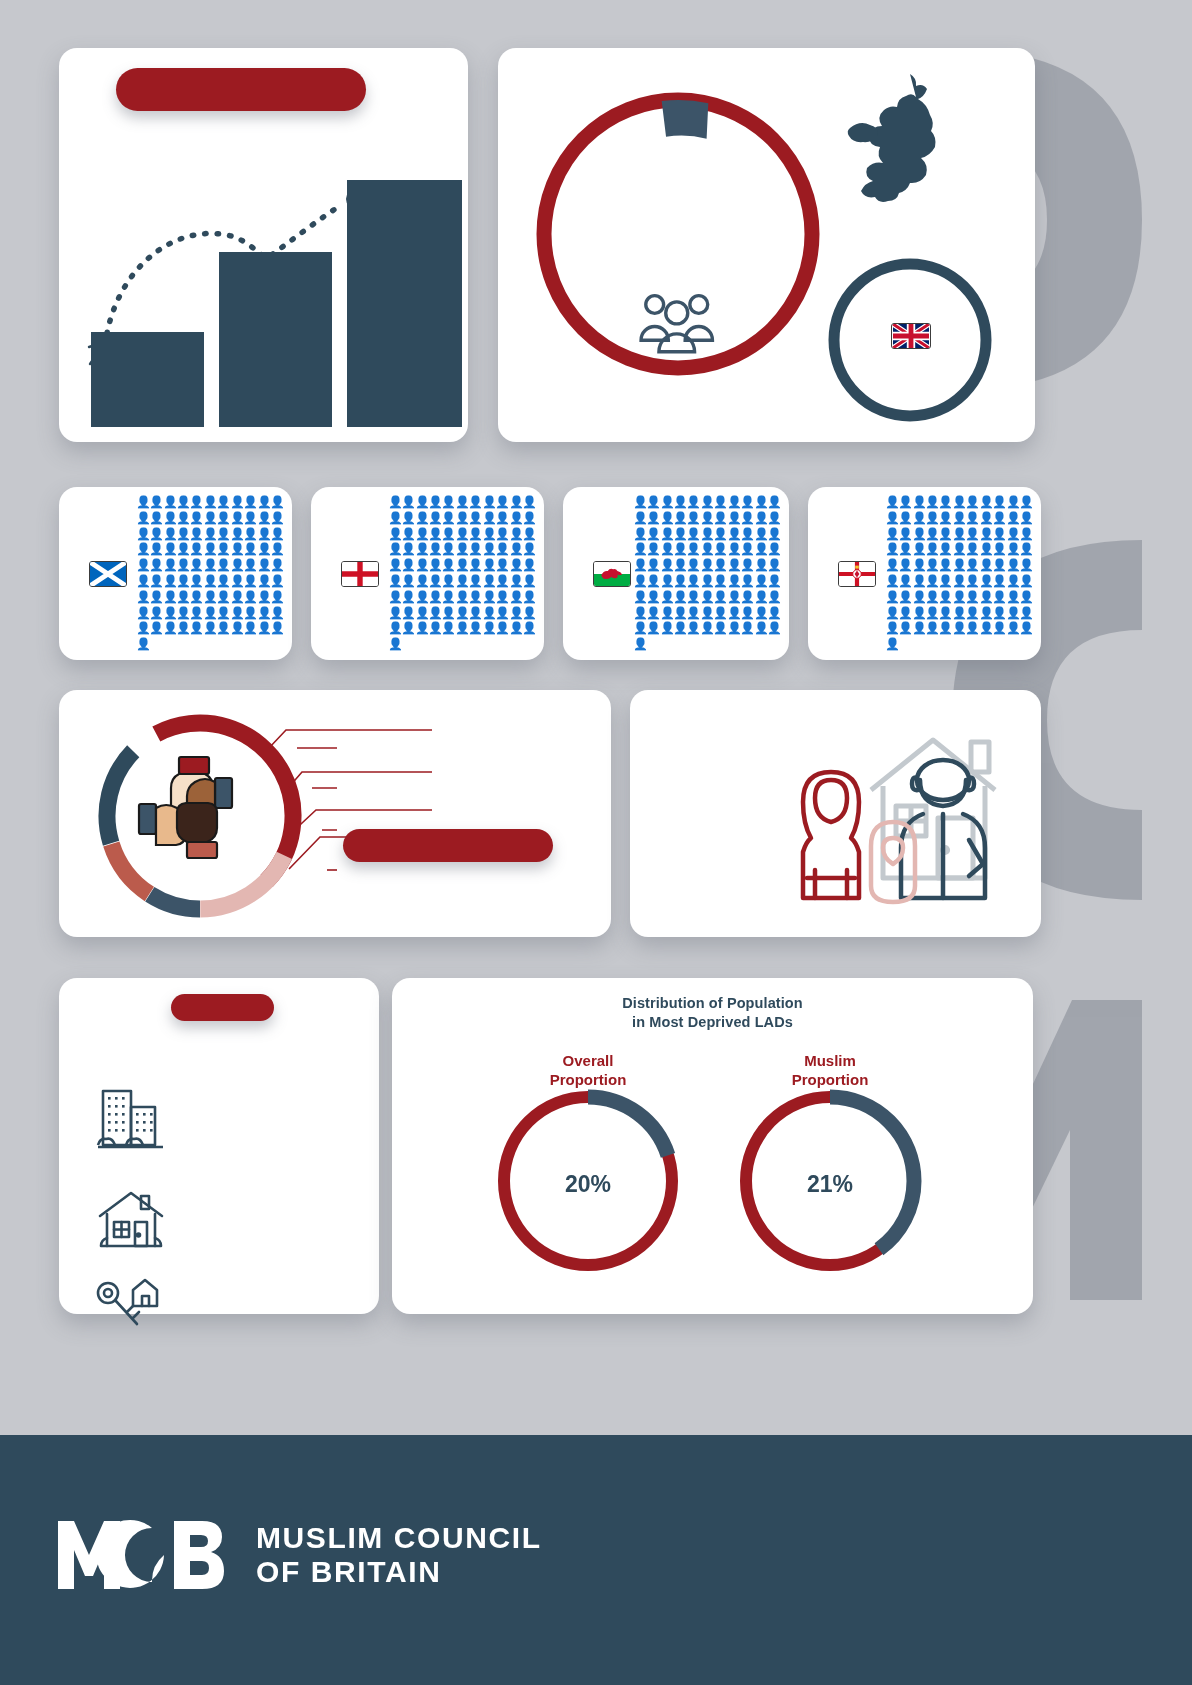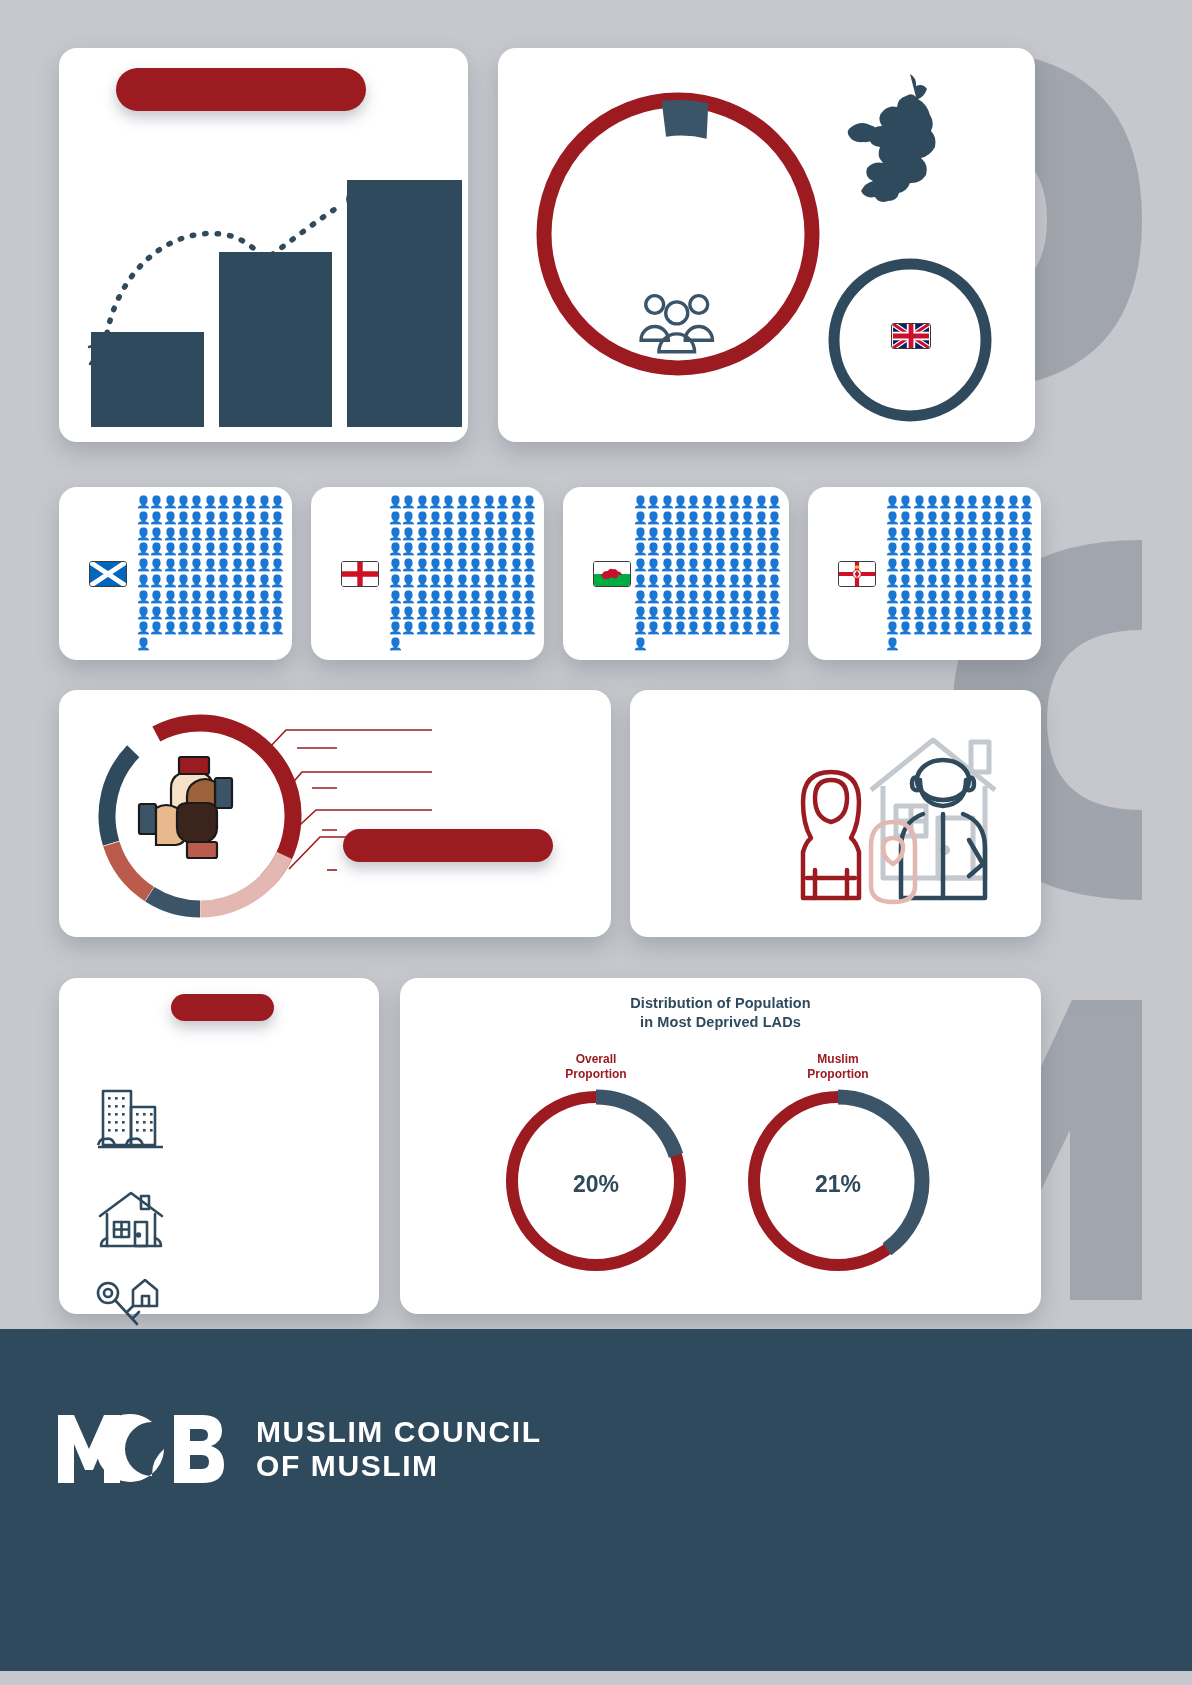--- a/index.html
+++ b/index.html
@@ -88,55 +88,55 @@
     text-align: center;
   }
   .picto.hl { color: #b01d22; }
 
   
   #card-ethnicity { left: 59px; top: 690px; width: 552px; height: 247px; }
   #card-household { left: 630px; top: 690px; width: 411px; height: 247px; }
 
   
   #card-housing { left: 59px; top: 978px; width: 320px; height: 336px; }
-  #card-deprivation { left: 400px; top: 978px; width: 641px; height: 336px; }
+  #card-deprivation { left: 392px; top: 978px; width: 641px; height: 336px; }
 
   .chart-title {
     position: absolute;
     left: 0; right: 0; top: 16px;
     text-align: center;
     font-size: 14.5px;
     font-weight: bold;
     color: #2f4a5c;
     line-height: 1.3;
     letter-spacing: 0.1px;
   }
   .gauge-label {
     position: absolute;
     text-align: center;
-    font-size: 12px;
+    font-size: 15px;
     font-weight: bold;
     color: #9c1b21;
     line-height: 1.25;
     width: 120px;
   }
   .gauge-value {
     position: absolute;
     text-align: center;
     font-size: 23px;
     font-weight: bold;
     color: #2f4a5c;
     width: 120px;
   }
 
   
   #footer {
     position: absolute;
-    left: 0; bottom: 14px;
-    width: 1192px; height: 342px;
+    left: 0; bottom: 0;
+    width: 1192px; height: 250px;
     background: #2f4a5c;
   }
   #logo-wrap {
     position: absolute;
     left: 56px; top: 84px;
     display: flex;
     align-items: center;
     gap: 22px;
   }
   #logo-text {
@@ -827,18 +827,18 @@
         <g fill="#ffffff">
           <path d="M2 2 L18 2 L33 36 L48 2 L64 2 L64 70 L48 70 L48 31 L37 57 L29 57 L18 31 L18 70 L2 70 Z"></path>
           <path d="M108 36 A34 34 0 1 1 96 9 A27 27 0 1 0 96 63 A34 34 0 0 1 108 36 Z"></path>
           <path d="M118 2 L146 2 Q166 2 166 18 Q166 29 155 33 Q168 37 168 52 Q168 70 146 70 L118 70 Z
                    M134 16 L134 28 L145 28 Q152 28 152 22 Q152 16 145 16 Z
                    M134 42 L134 56 L146 56 Q153 56 153 49 Q153 42 146 42 Z"></path>
         </g>
       </svg>
       <div id="logo-text">
         <div>MUSLIM COUNCIL</div>
-        <div>OF MUSLIM</div>
+        <div>OF BRITAIN</div>
       </div>
     </div>
   </div>
 
 </div>
 
 </body></html>

